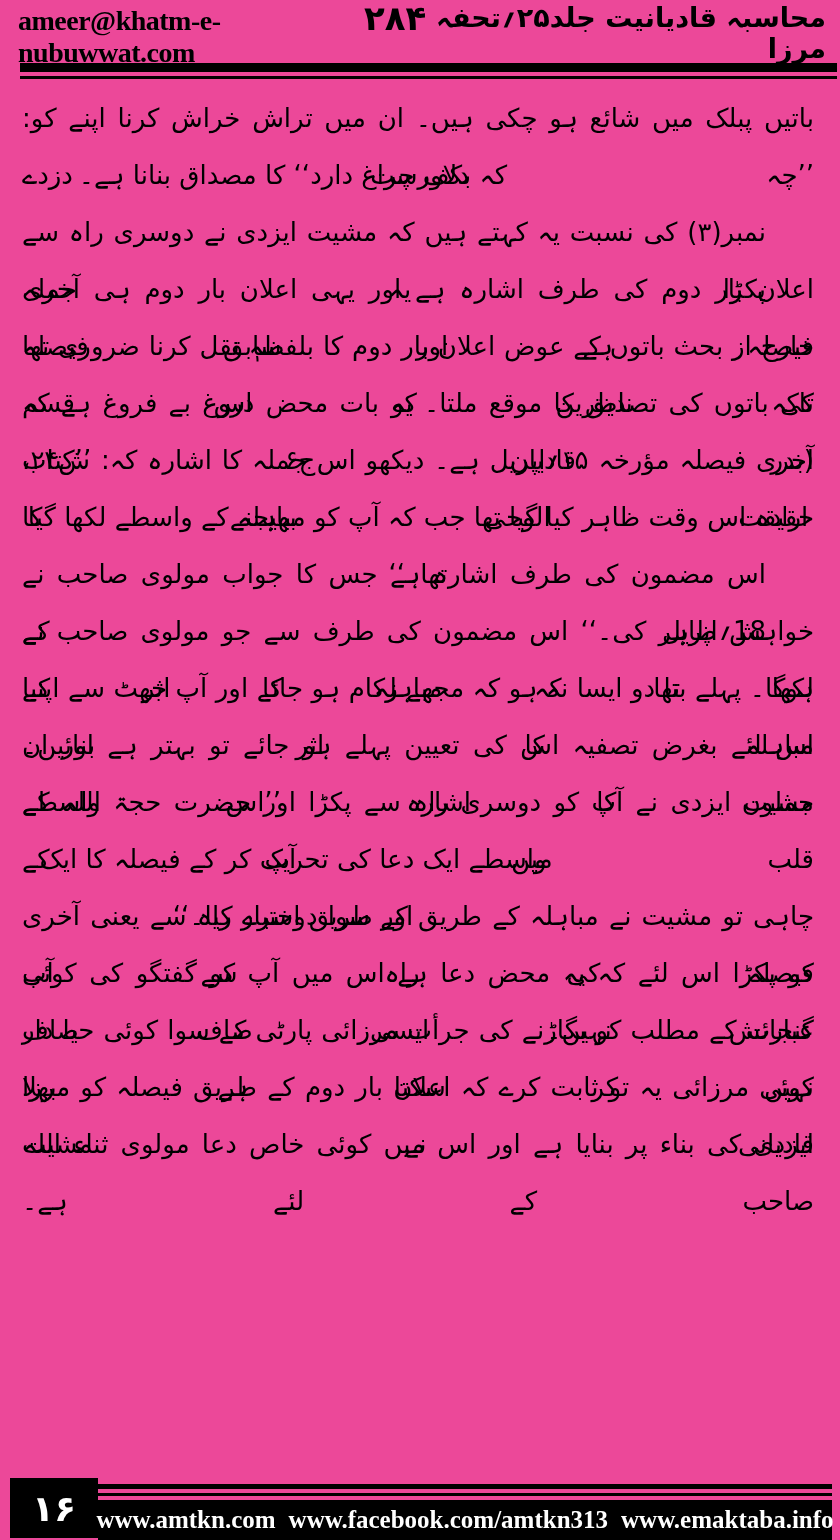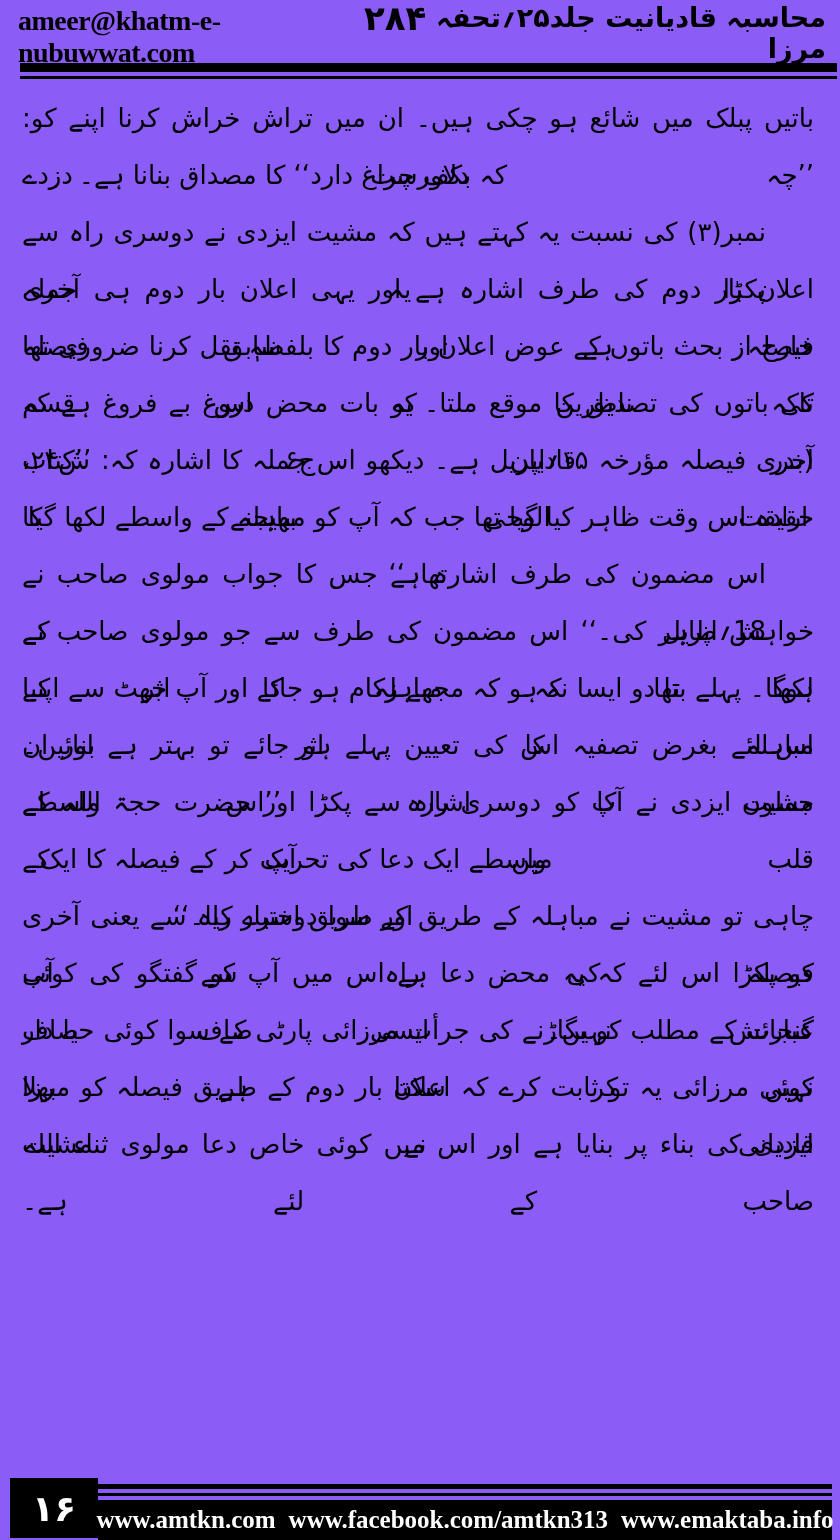--- a/index.html
+++ b/index.html
@@ -1,20 +1,20 @@
 <!DOCTYPE html>
 <html><head>
 <meta charset="utf-8">
 <style>
   html, body { margin: 0; padding: 0; background: #ffffff; }
   .page {
     position: relative;
     width: 840px;
     height: 1540px;
-    background: #8b5cf6;
+    background: #ec4899;
     overflow: hidden;
     font-family: "DejaVu Sans", sans-serif;
     color: #000000;
   }
 
   
   .header {
     position: absolute;
     top: 6px; left: 18px; right: 14px; height: 54px;
     display: flex; align-items: center; justify-content: space-between;

